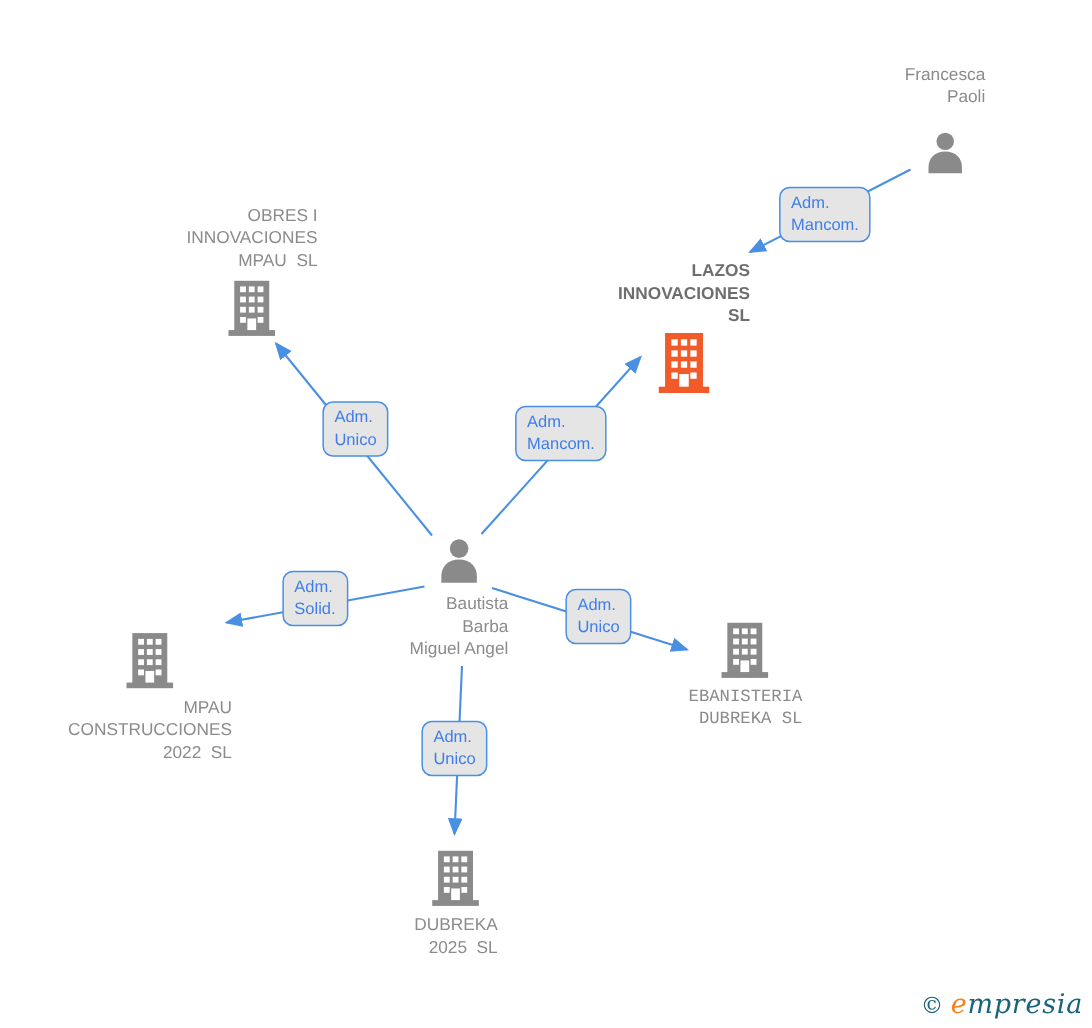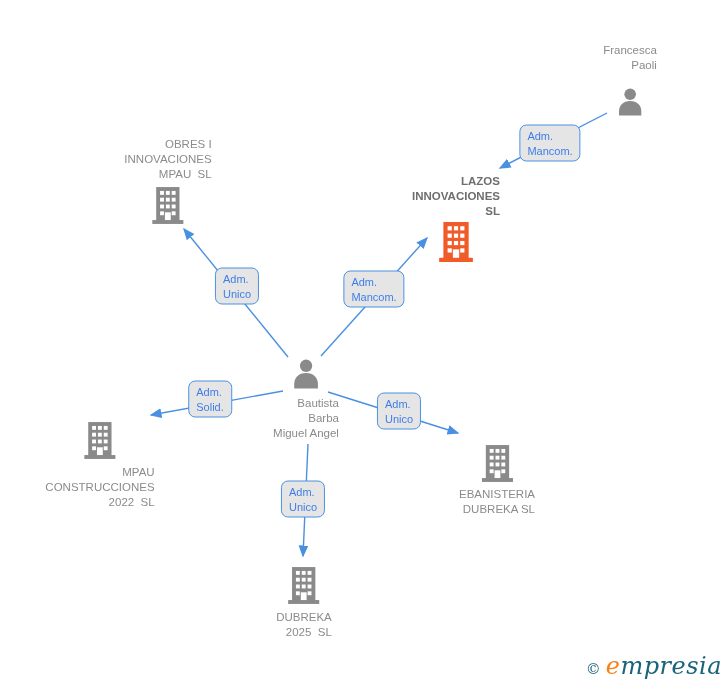--- a/index.html
+++ b/index.html
@@ -27,21 +27,21 @@
     padding:3px 7px; display:flex; flex-direction:column; text-align:left;
     color:var(--label-text-blue,#3f7ee8); font-size:11px; line-height:14.5px; white-space:pre;
   }
 
   .watermark {
     position:absolute; right:6px; bottom:5px; z-index:4;
     display:flex; align-items:baseline; gap:5px;
     font-family:"DejaVu Serif", serif;
   }
   .wm-copy { color:var(--brand-teal,#19647a); font-size:15px; font-style:normal; }
-  .wm-brand { font-style:italic; font-size:24px; letter-spacing:0.5px; }
+  .wm-brand { font-style:italic; font-size:18px; letter-spacing:0.5px; }
   .wm-e { color:var(--brand-orange,#f5821f); font-style:italic; }
   .wm-rest { color:var(--brand-teal,#19647a); font-style:italic; }
 </style>
 </head>
 <body>
 
 <div class="stage">
 
   <svg class="edges" width="728" height="685" viewBox="0 0 728 685">
     <defs>
@@ -155,21 +155,21 @@
           <rect x="14" y="26" width="6" height="8" fill="#fff"></rect>
         </svg>
     </span>
     <div class="nlines gap6">
       <span>MPAU</span>
       <span>CONSTRUCCIONES</span>
       <span>2022  SL</span>
     </div>
   </div>
 
-  <div class="node" style="left:497px; top:445px;">
+  <div class="node" style="left:497px; top:415px;font-family:Liberation Mono, monospace;">
     <span class="icon">
       <svg width="33" height="37" viewBox="0 0 34 38">
           <rect x="5" y="0" width="24" height="35" fill="currentColor"></rect>
           <rect x="1" y="34" width="32" height="4" fill="currentColor"></rect>
           <rect x="9" y="4" width="4" height="4" fill="#fff"></rect>
           <rect x="15" y="4" width="4" height="4" fill="#fff"></rect>
           <rect x="21" y="4" width="4" height="4" fill="#fff"></rect>
           <rect x="9" y="11" width="4" height="4" fill="#fff"></rect>
           <rect x="15" y="11" width="4" height="4" fill="#fff"></rect>
           <rect x="21" y="11" width="4" height="4" fill="#fff"></rect>

